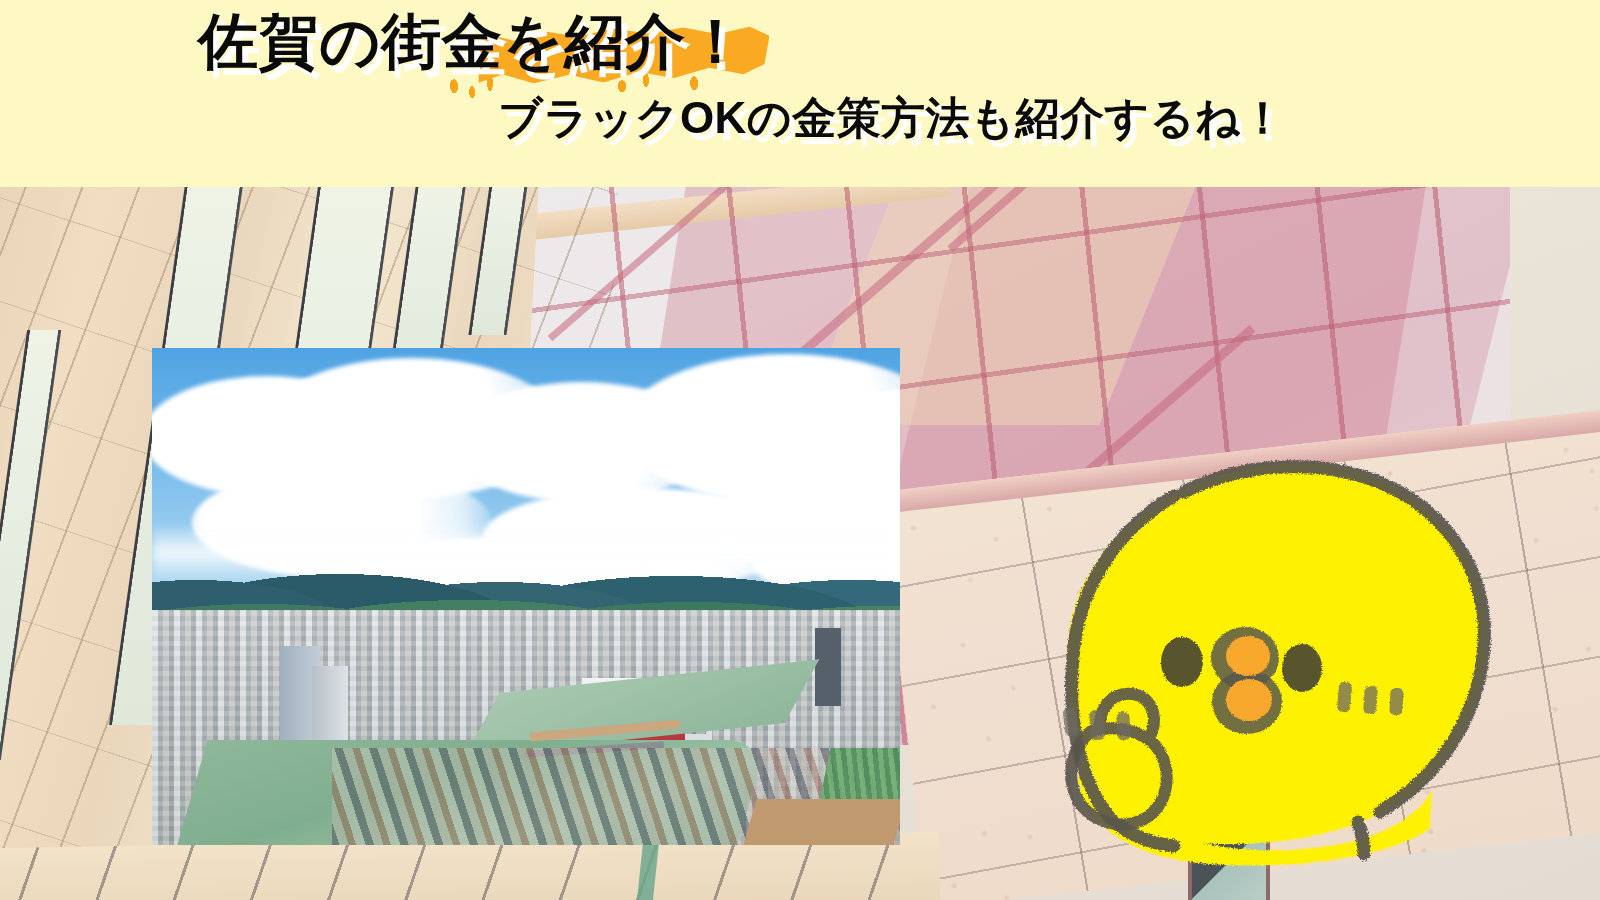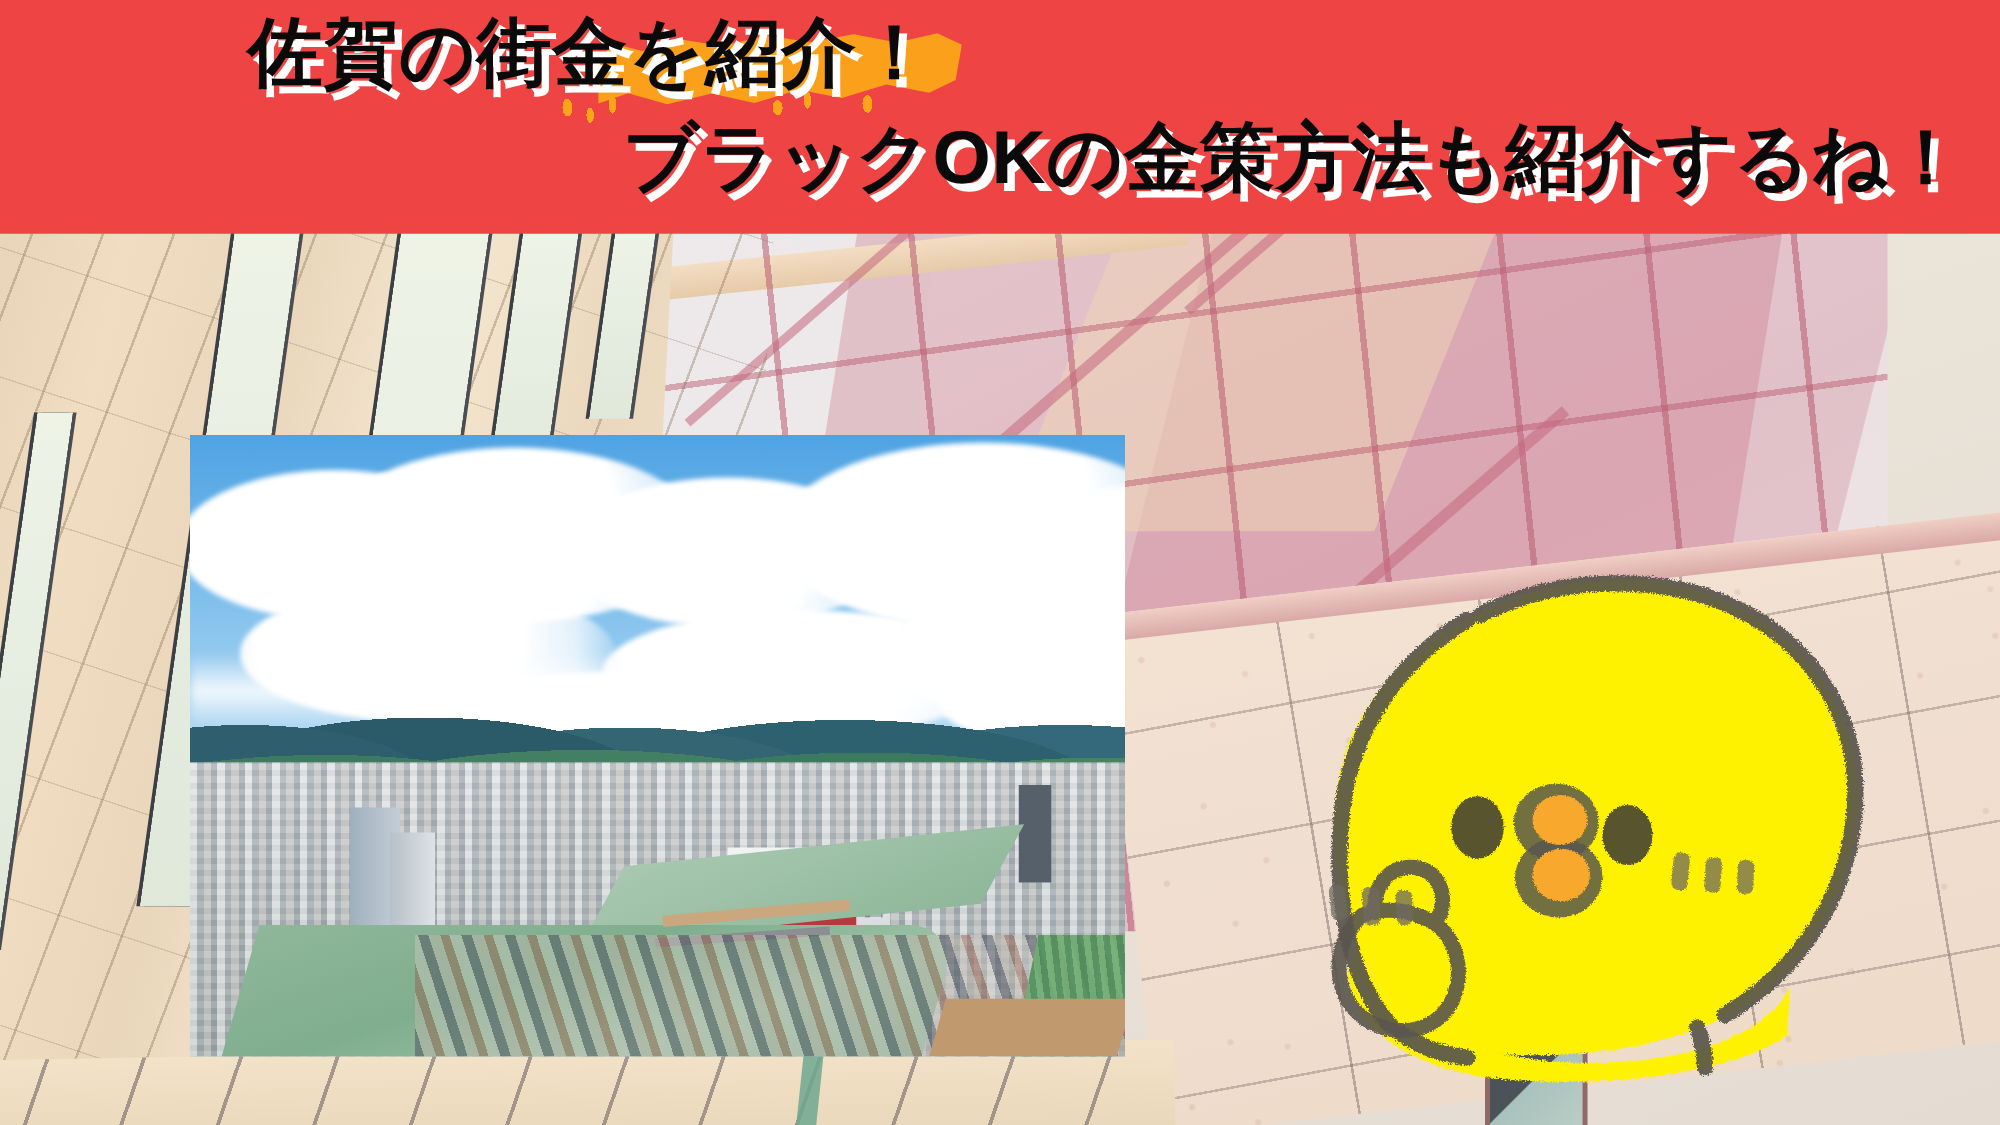--- a/index.html
+++ b/index.html
@@ -302,21 +302,21 @@
   .redbox{position:absolute;left:455px;top:360px;width:78px;height:34px;background:#b43a3d;}
   .towerblk{position:absolute;left:128px;top:298px;width:40px;height:118px;background:linear-gradient(90deg,#9fb0bd,#c3cdd6);}
   .towerblk2{position:absolute;left:160px;top:318px;width:36px;height:110px;background:linear-gradient(90deg,#b7c0c8,#dde2e6);}
   .towerblk3{position:absolute;left:663px;top:280px;width:26px;height:78px;background:#55606b;}
   .whitebig{position:absolute;left:430px;top:330px;width:130px;height:62px;background:linear-gradient(180deg,#f2f3f3,#d9dde0);}
   .whitebig::before{content:"";position:absolute;inset:6px;background:repeating-linear-gradient(90deg,rgba(90,100,110,.5) 0 4px,transparent 4px 13px),repeating-linear-gradient(0deg,rgba(90,100,110,.35) 0 3px,transparent 3px 12px);}
 
   
   .banner{
     position:absolute;left:0;top:0;width:1600px;height:187px;
-    background:#ef4444;
+    background:#fef9c3;
     overflow:hidden;
   }
   .brush{
     position:absolute;left:478px;top:28px;width:290px;height:54px;
     background:#FAA519;
     transform:skewX(-6deg) rotate(-1.6deg);
     clip-path:polygon(0% 28%,4% 6%,12% 18%,22% 2%,34% 14%,46% 0%,58% 12%,70% 2%,82% 16%,93% 4%,100% 22%,
                       99% 74%,92% 92%,80% 78%,68% 96%,56% 82%,44% 100%,32% 84%,20% 98%,9% 80%,1% 94%);
     opacity:.95;
   }
@@ -334,21 +334,21 @@
   .title-line{
     position:absolute;
     font-weight:900;
     color:#0a0a0a;
     letter-spacing:.01em;
     white-space:nowrap;
     text-shadow:6px 7px 0 #ffffff;
     line-height:1;
   }
   .tl1{left:198px;top:12px;font-size:60px;}
-  .tl2{left:498px;top:96px;font-size:60px;}
+  .tl2{left:498px;top:96px;font-size:44px;}
 
   
   .mascot{position:absolute;left:960px;top:430px;width:540px;height:440px;}
   .mascot svg{display:block;width:100%;height:100%;overflow:visible;}
 </style>
 </head>
 <body>
 
 <div id="stage">
 

